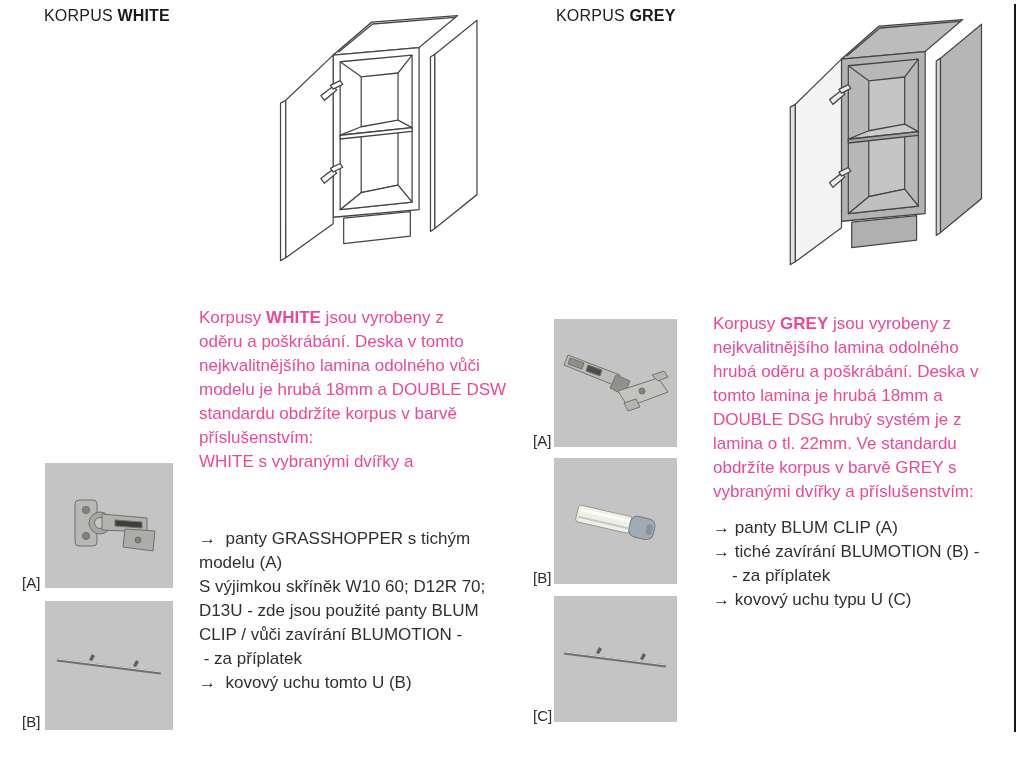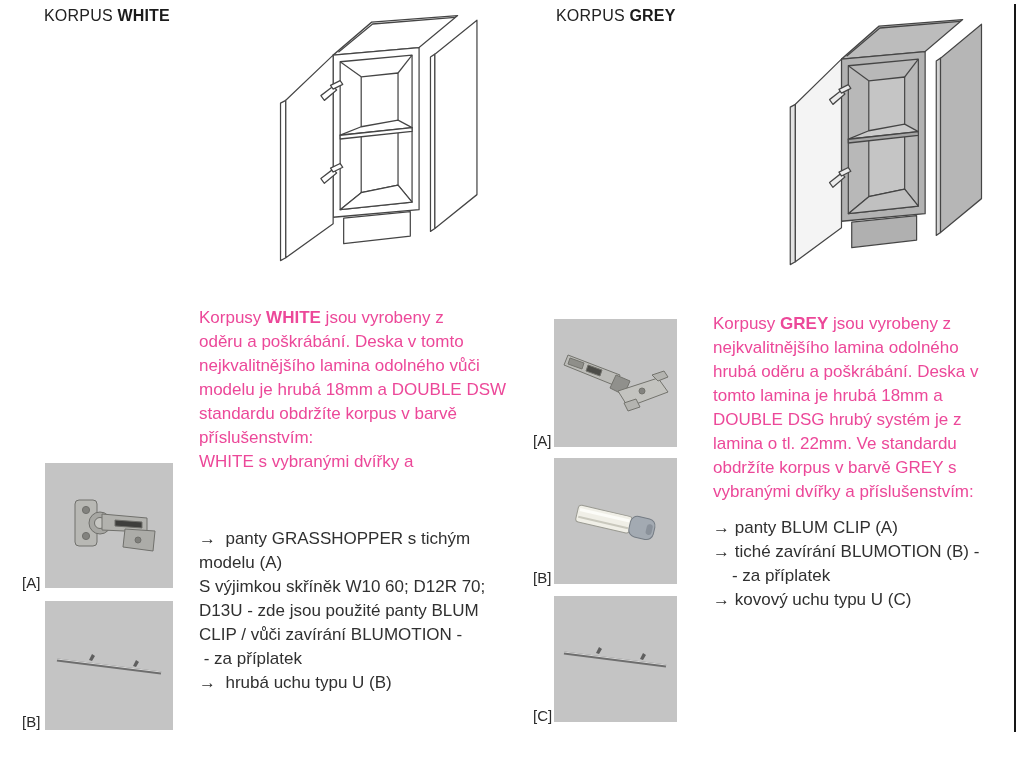--- a/index.html
+++ b/index.html
@@ -85,21 +85,21 @@
   <div class="ln">WHITE s vybranými dvířky a</div>
 </div>
 
 <div class="abs bullets" style="left:199px;top:527px;width:334px;">
   <div class="ln">→  panty GRASSHOPPER s tichým</div>
   <div class="ln">modelu (A)</div>
   <div class="ln">S výjimkou skříněk W10 60; D12R 70;</div>
   <div class="ln">D13U - zde jsou použité panty BLUM</div>
   <div class="ln">CLIP / vůči zavírání BLUMOTION -</div>
   <div class="ln"> - za příplatek</div>
-  <div class="ln">→  hrubá uchu typu U (B)</div>
+  <div class="ln">→  kovový uchu tomto U (B)</div>
 </div>
 
 <div class="abs photo" style="left:45px;top:463px;width:128px;height:125px;">
   <svg viewBox="0 0 128 125">
     <g stroke="#70706c" stroke-width="1">
       <rect x="30" y="37" width="22" height="46" rx="4" fill="#b8b8b4"></rect>
       <circle cx="41" cy="47" r="3.6" fill="#82827e"></circle>
       <circle cx="41" cy="73" r="3.6" fill="#82827e"></circle>
       <circle cx="55" cy="60" r="11" fill="#a7a7a3"></circle>
       <circle cx="55" cy="60" r="5.5" fill="#c6c6c2"></circle>

